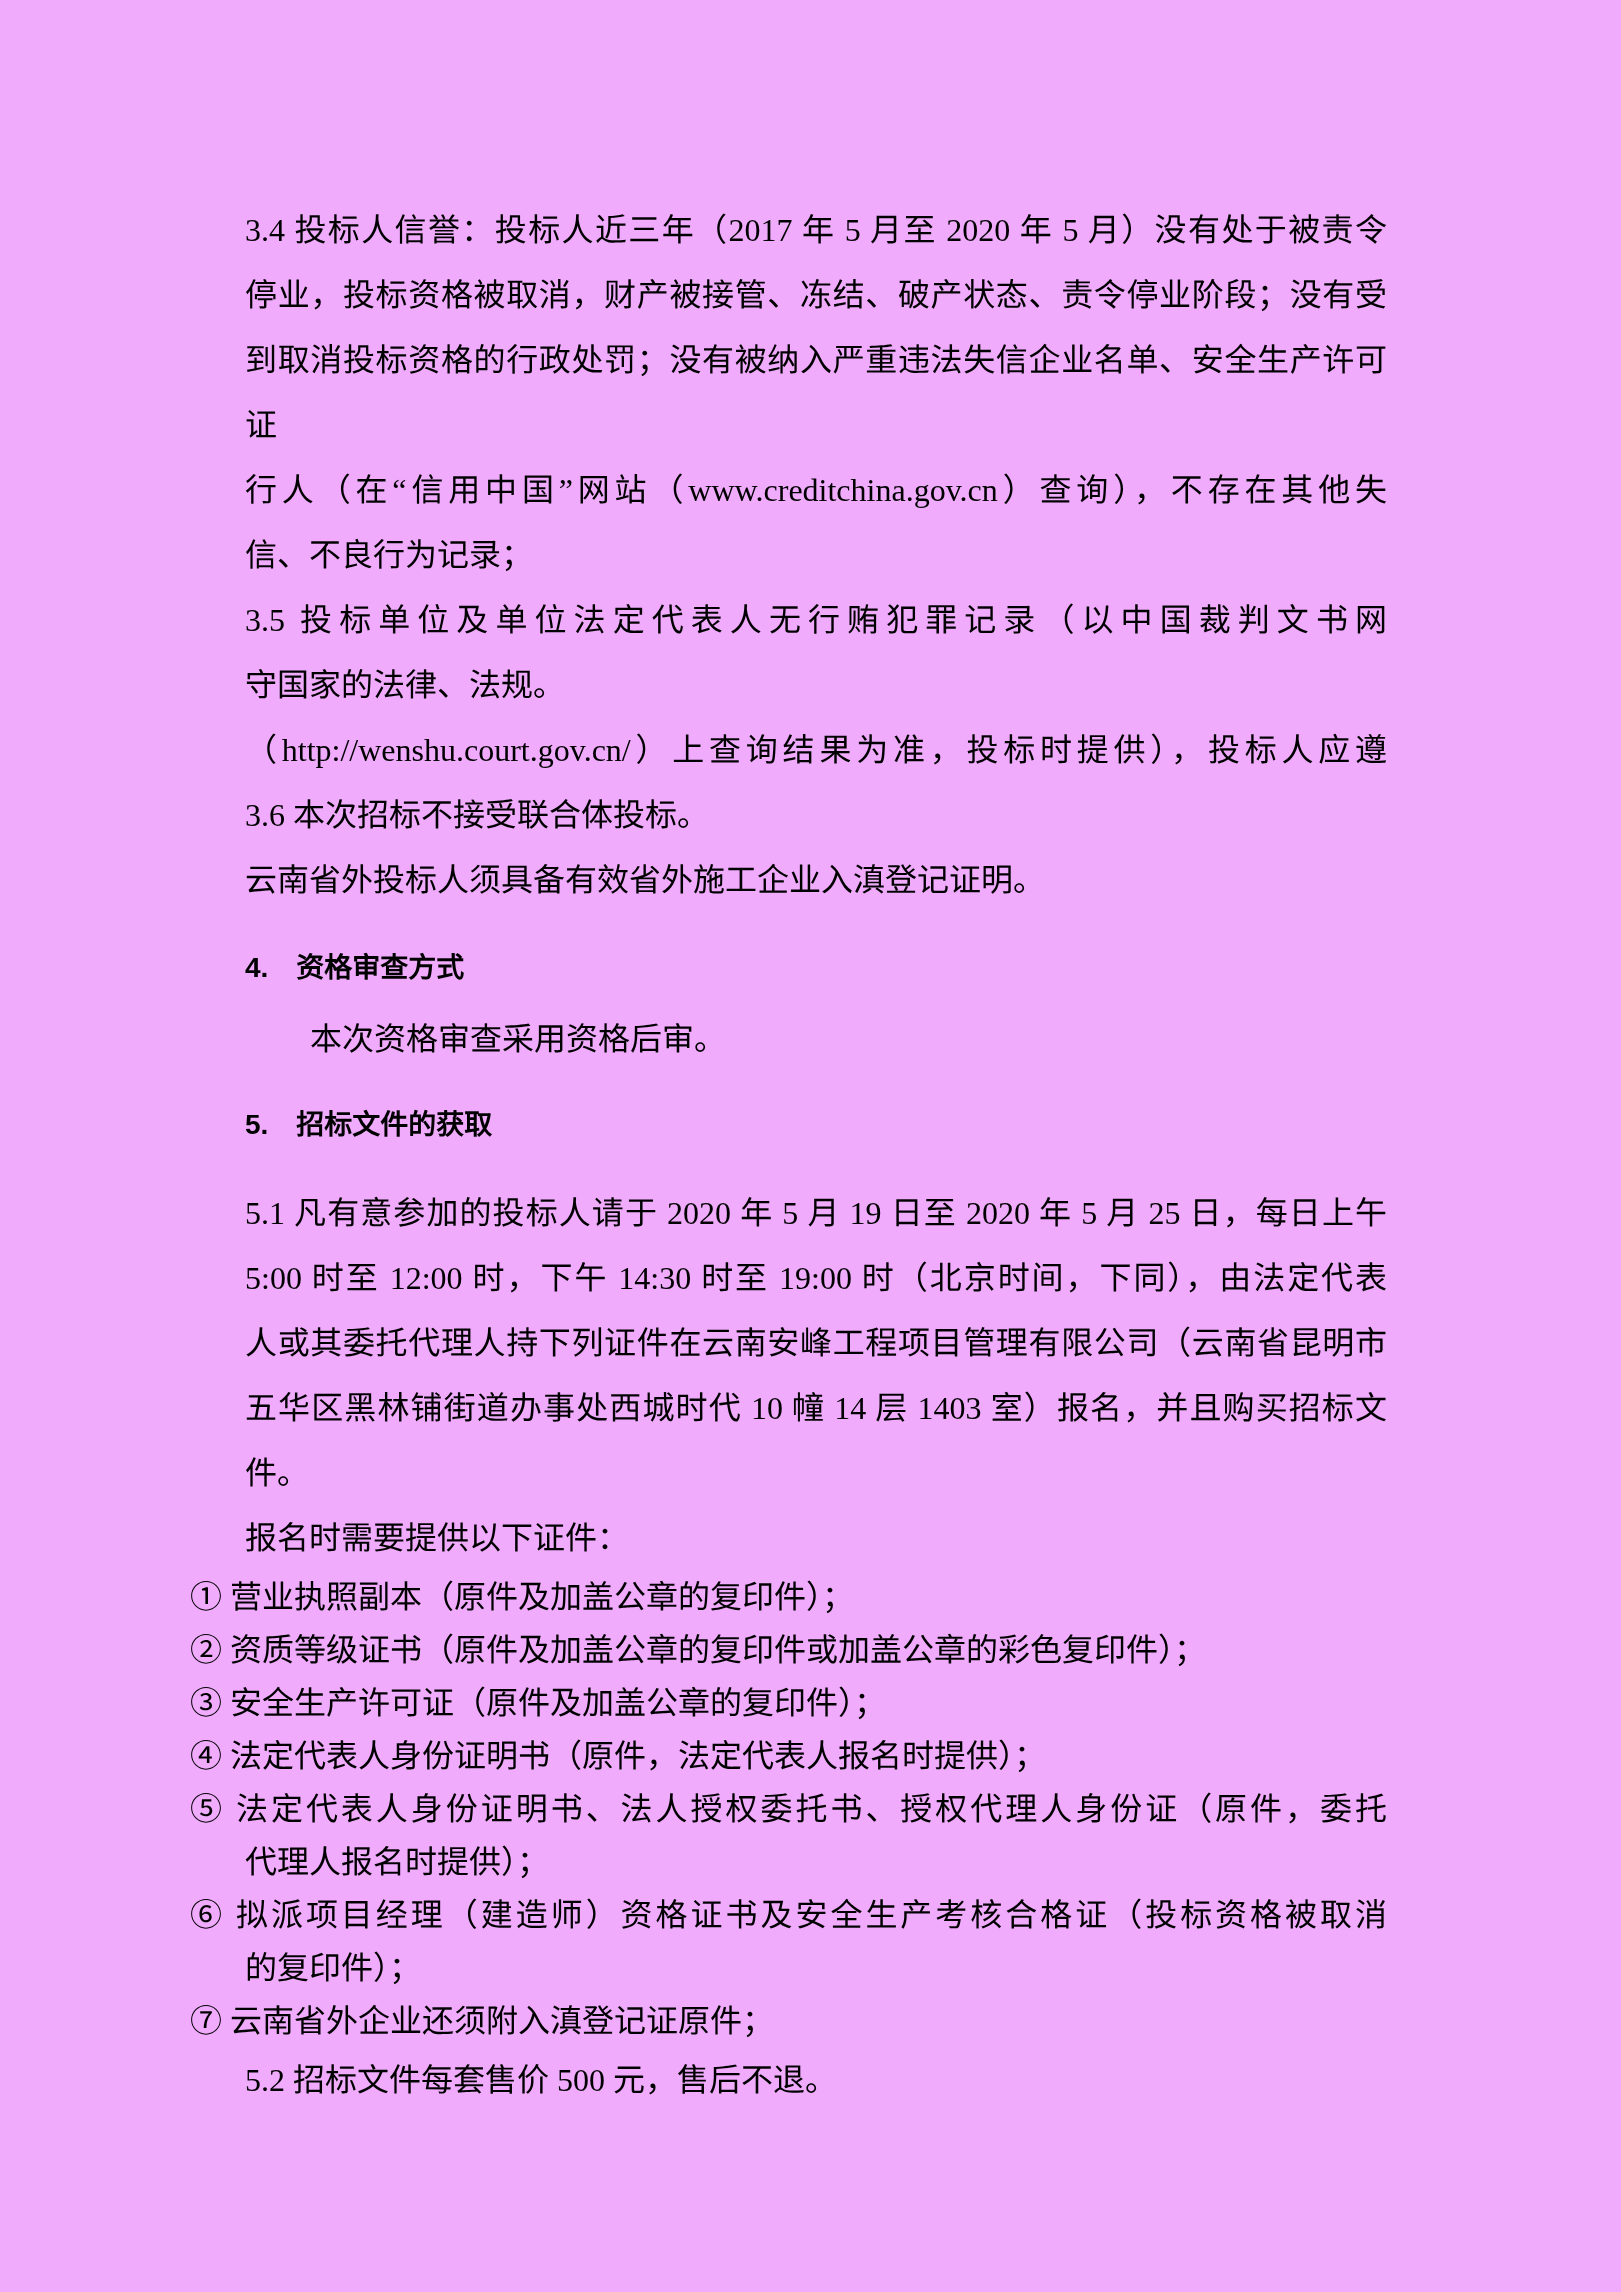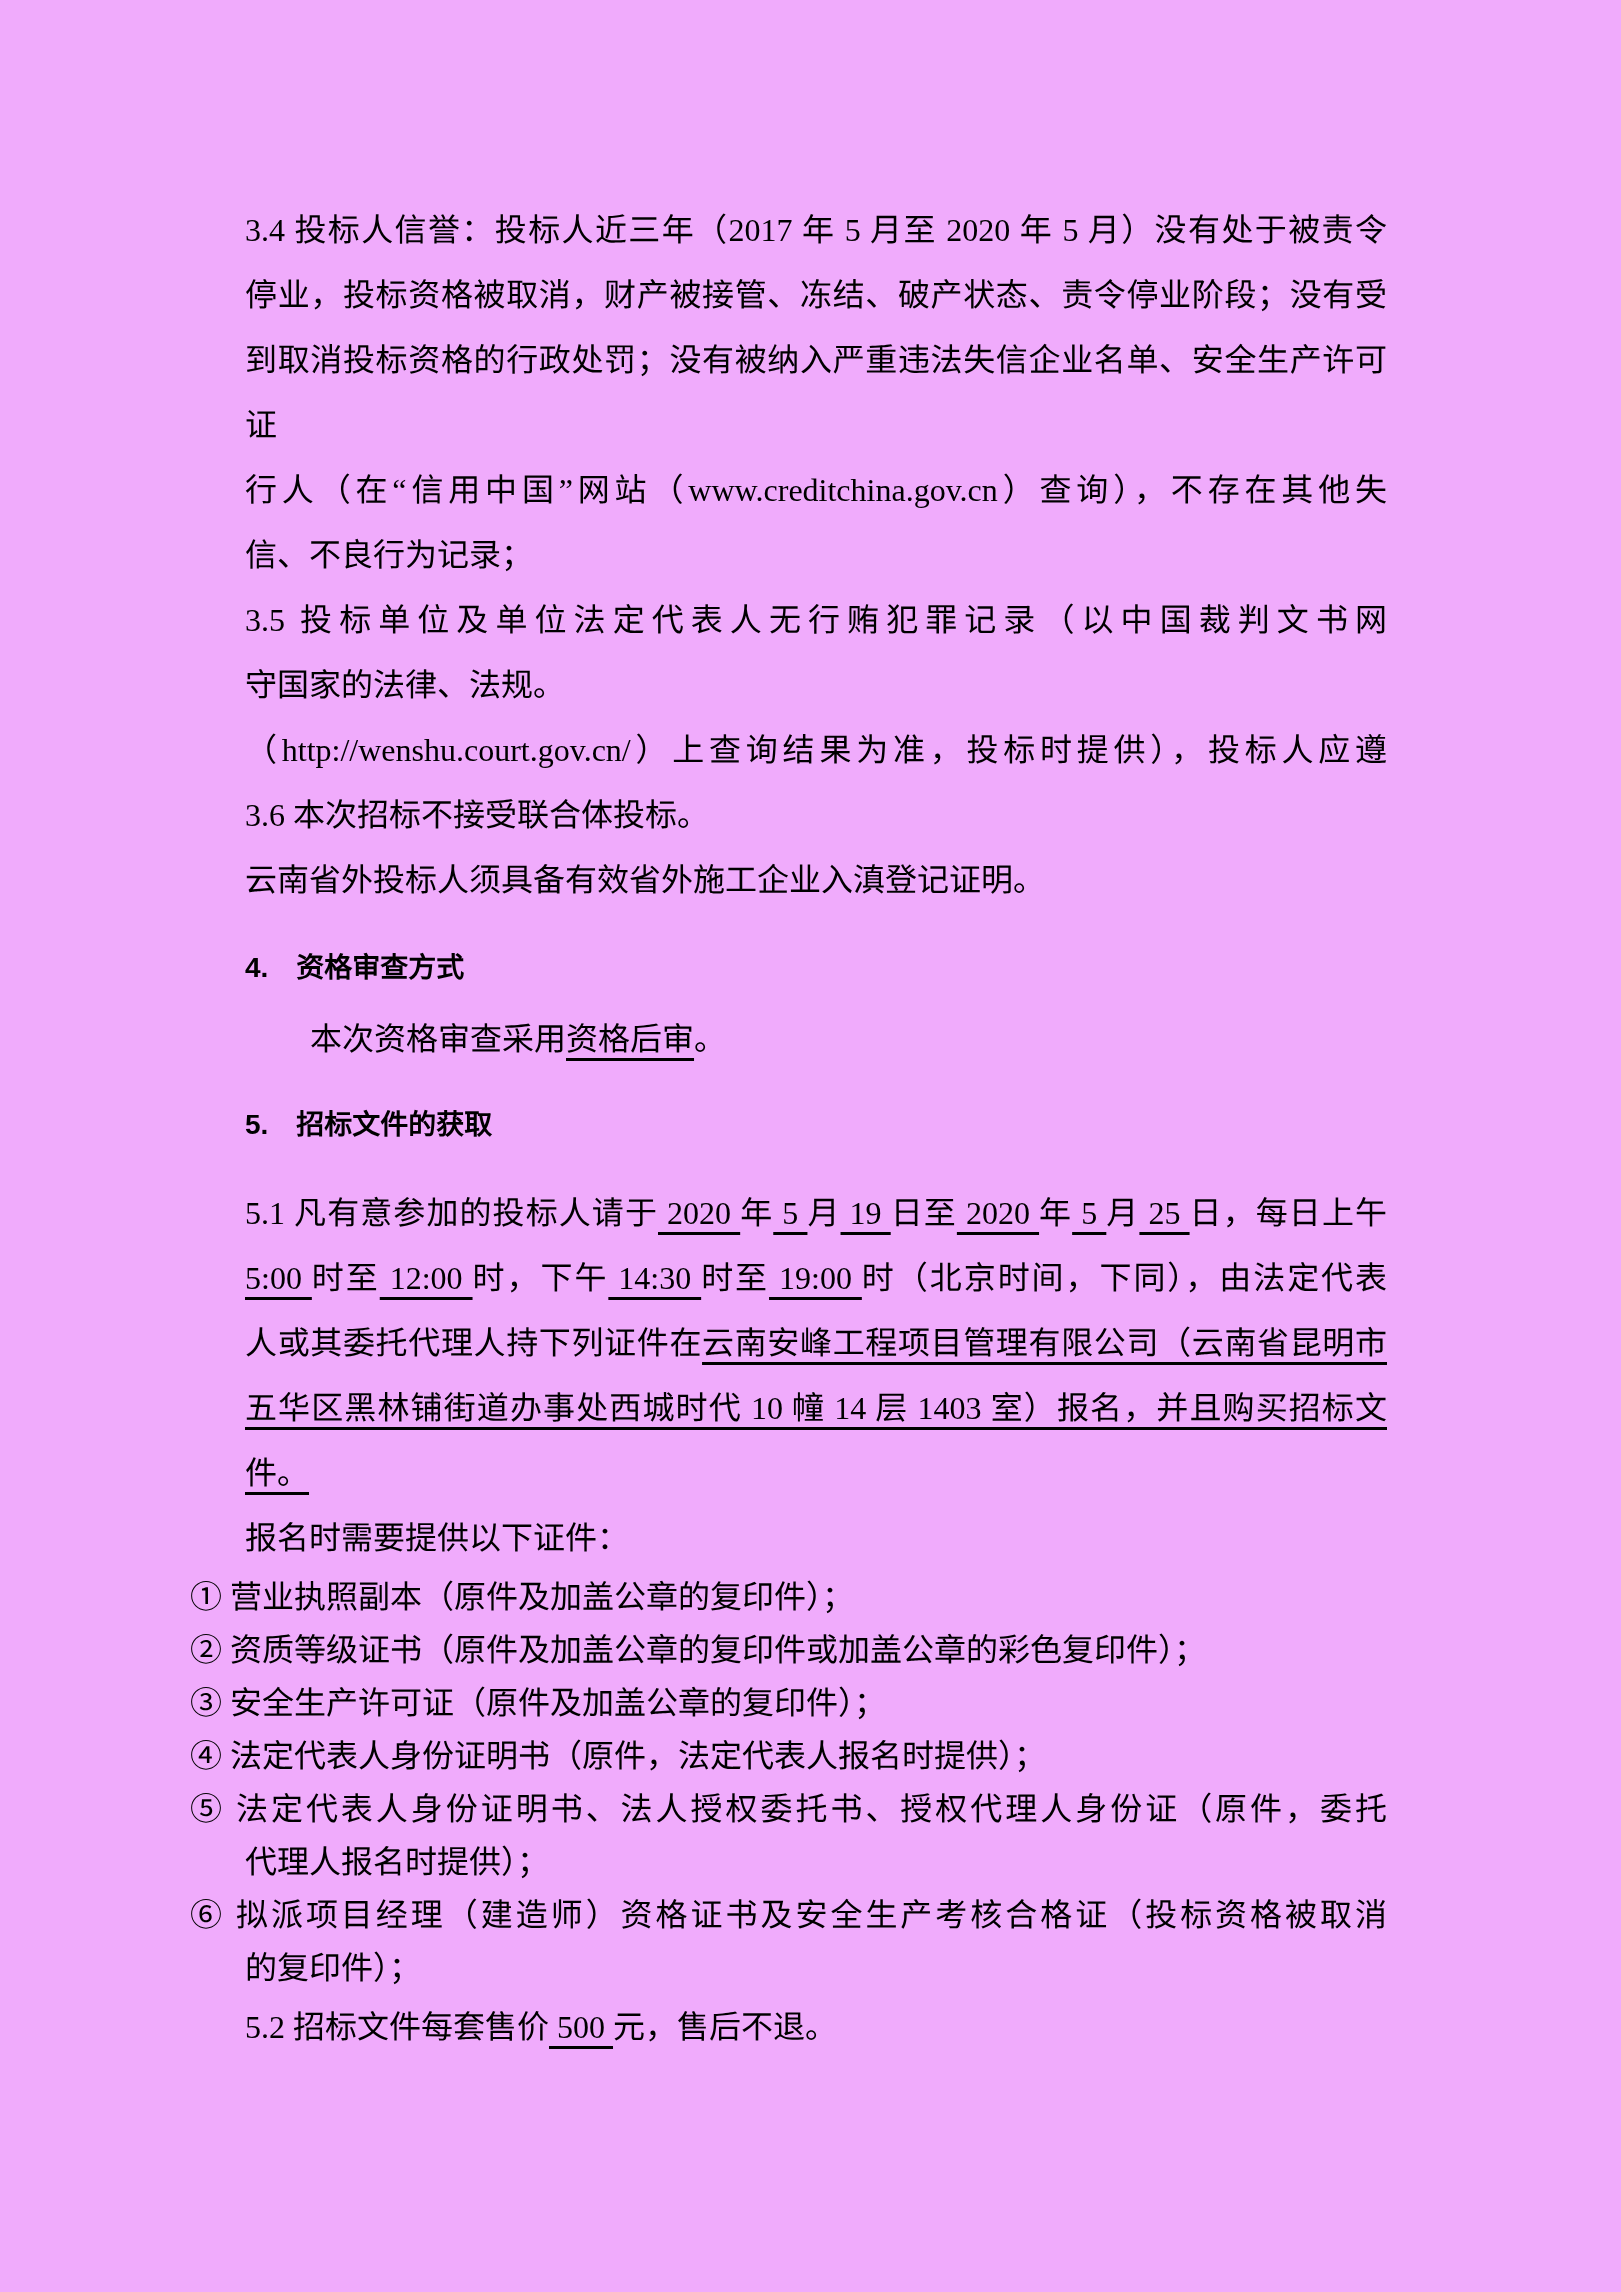--- a/index.html
+++ b/index.html
@@ -20,21 +20,21 @@
   .jl { text-align: justify; text-align-last: justify; }
   .indent2 { text-indent: 65px; }
   .hd {
     font-family: "Liberation Sans", "DejaVu Sans", sans-serif;
     font-weight: bold;
     font-size: 28px;
     line-height: 65px;
   }
   .hd4 { margin-top: 21.6px; margin-bottom: 7.8px; }
   .hd5 { margin-top: 19.6px; margin-bottom: 24.5px; }
-  .u { text-decoration: underline; text-decoration-thickness: 2.9px; text-underline-offset: 7.8px; }
+  .u { text-decoration-thickness: 2.9px; text-underline-offset: 7.8px; }
   .list .li { padding-left: 55px; }
   .list .lfirst { text-indent: -55px; }
   .list .lln { line-height: 53px; text-justify: inter-character; }
   .list .jl { text-align: justify; text-align-last: justify; }
 </style>
 </head>
 <body>
 
 <div class="page">
 
@@ -93,19 +93,20 @@
       <div class="lln lfirst jl">⑤ 法定代表人身份证明书、法人授权委托书、授权代理人身份证（原件，委托</div>
       <div class="lln">代理人报名时提供）；</div>
     <p></p>
     <p class="li">
       </p>
       <div class="lln lfirst jl">⑥ 拟派项目经理（建造师）资格证书及安全生产考核合格证（投标资格被取消</div>
       <div class="lln">的复印件）；</div>
     <p></p>
     <p class="li">
       </p>
+      <div class="lln lfirst">⑦ 云南省外企业还须附入滇登记证原件；</div>
     <p></p>
   </section>
 
   <div class="ln"><span>5.2 招标文件每套售价</span><span class="u"> 500 </span><span>元，售后不退。</span></div>
 
 </div>
 
 
 </body></html>

